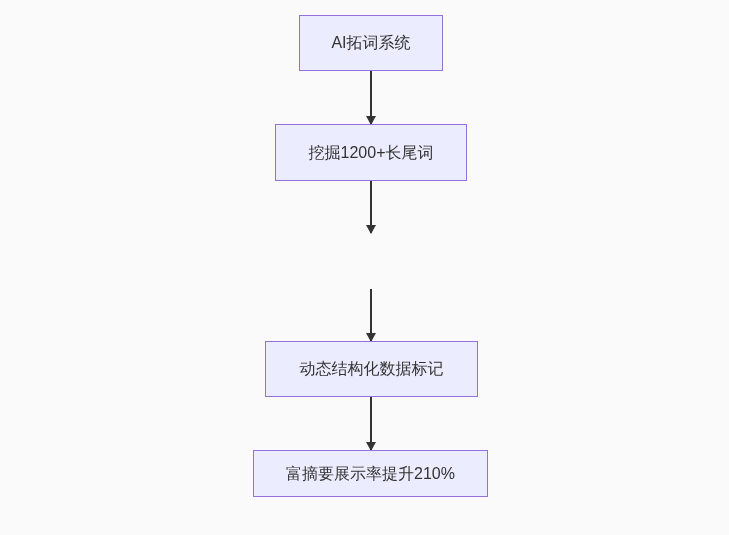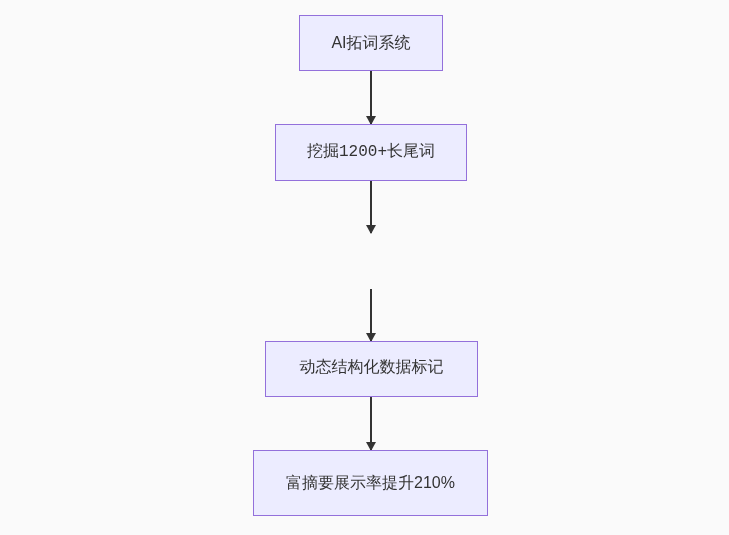--- a/index.html
+++ b/index.html
@@ -27,24 +27,24 @@
     border: 1px solid var(--node_border);
     color: var(--text_color);
     font-size: 16px;
     display: flex;
     align-items: center;
     justify-content: center;
     text-align: center;
     line-height: 1.2;
   }
   .node-1 { left: 299px; top: 15px;  width: 144px; height: 56px; }
-  .node-2 { left: 275px; top: 124px; width: 192px; height: 57px; font-family: Liberation Mono, monospace; }
+  .node-2 { left: 275px; top: 124px; width: 192px; height: 57px; }
   .node-3 { left: 261px; top: 233px; width: 221px; height: 56px; }
-  .node-4 { left: 265px; top: 341px; width: 213px; height: 56px; font-family: Liberation Mono, monospace; }
-  .node-5 { left: 253px; top: 450px; width: 235px; height: 66px; }
+  .node-4 { left: 265px; top: 341px; width: 213px; height: 56px; }
+  .node-5 { left: 253px; top: 450px; width: 235px; height: 47px; }
   .edge {
     position: absolute;
     left: 370px;
     width: 2px;
     background: var(--edge_color);
   }
   .edge::after {
     content: "";
     position: absolute;
     left: 50%;

